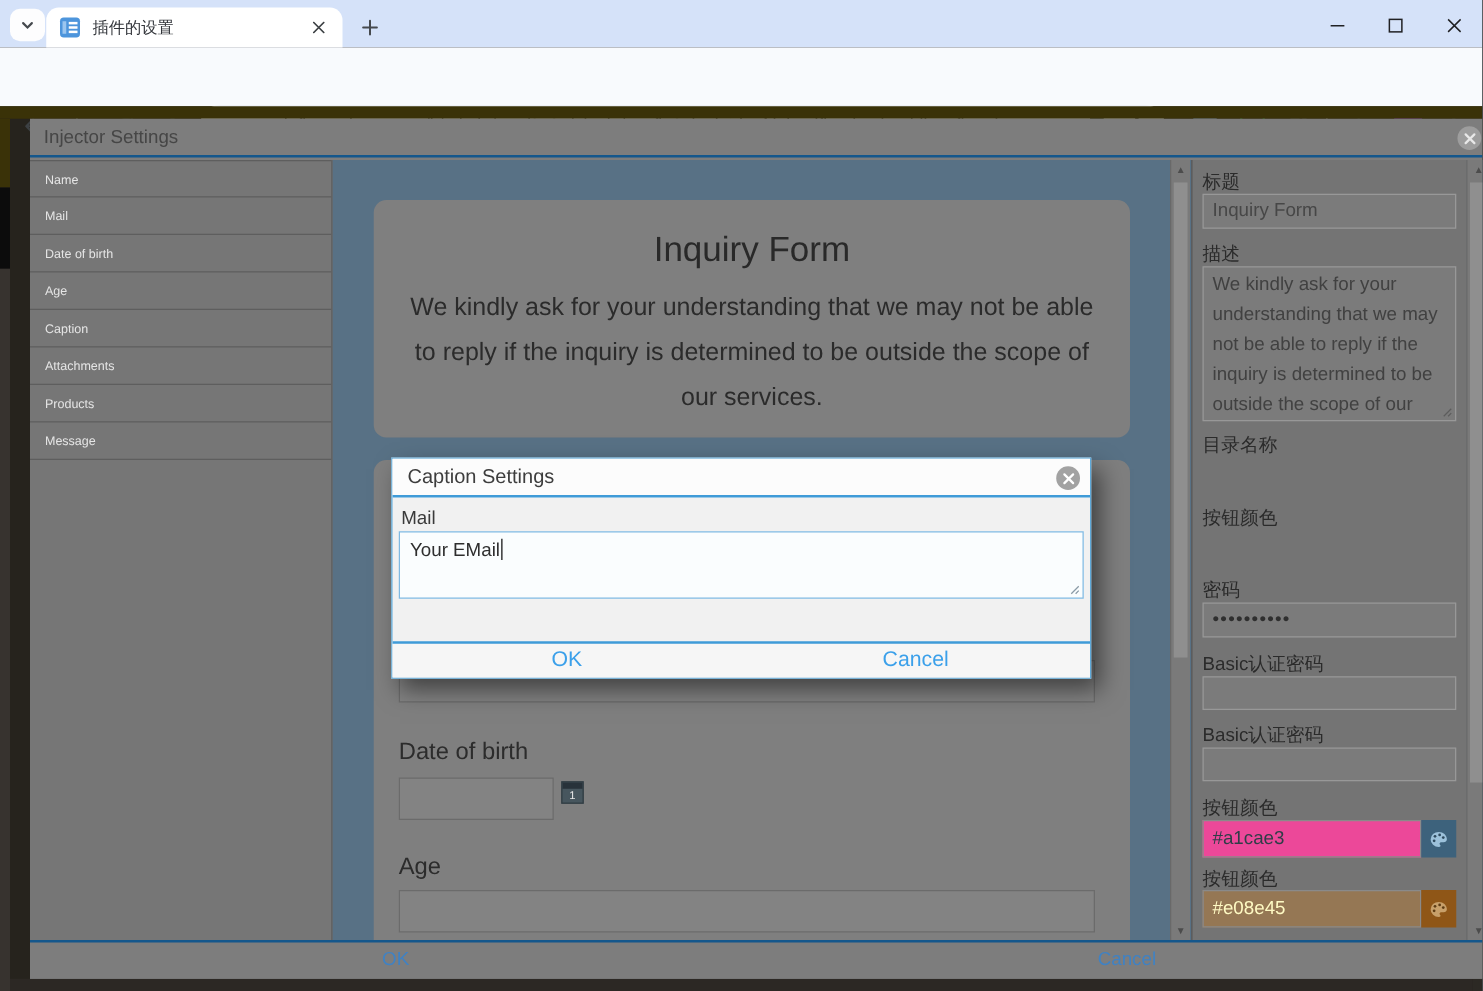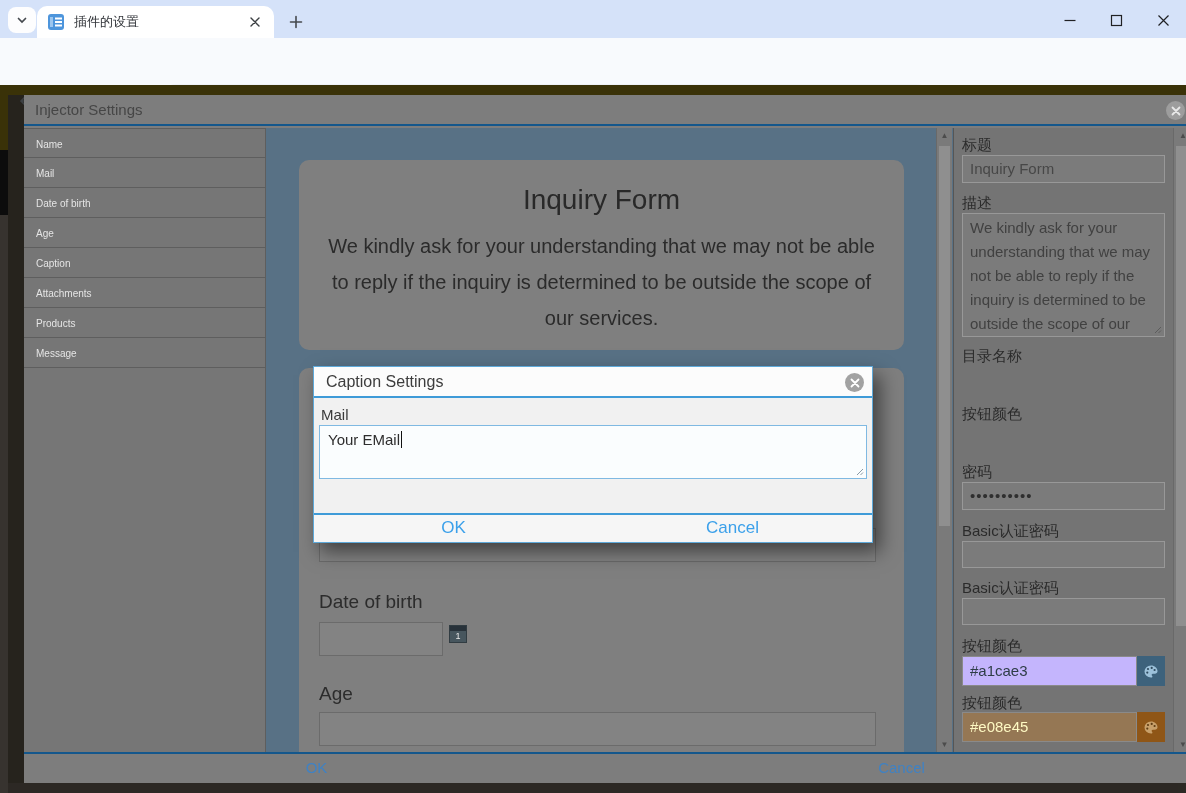--- a/index.html
+++ b/index.html
@@ -318,21 +318,21 @@
         <div class="set-input" style="top:354px;letter-spacing:1px;color:#2f2f2f;">••••••••••</div>
 
         <div class="set-label" style="top:394px;">Basic认证密码</div>
         <div class="set-input" style="top:413px;height:27px;"></div>
 
         <div class="set-label" style="top:451px;">Basic认证密码</div>
         <div class="set-input" style="top:470px;height:27px;"></div>
 
         <div class="set-label" style="top:509px;">按钮颜色</div>
         <div class="colorrow" style="top:528px;">
-          <div class="cr-input" style="background:#c4b5fd;color:#2e3d47;">#a1cae3</div>
+          <div class="cr-input" style="background:#ec4899;color:#2e3d47;">#a1cae3</div>
           <div class="cr-btn" style="background:#3d627c;">
             <svg width="16" height="15" viewBox="0 0 16 15">
               <path d="M8 1.5 a6.5 6 0 1 0 0 12 c1.5 0 1.8-1 1-1.8 c-.8-.8-.3-2 .9-2 h2 c1.4 0 2.6-1 2.6-2.4 C14.5 4 11.6 1.5 8 1.5 Z" fill="#9cc1da"></path>
               <circle cx="5" cy="5" r="1.1" fill="#2e4a5e"></circle>
                 <circle cx="8.7" cy="3.9" r="1.1" fill="#2e4a5e"></circle>
                 <circle cx="11.6" cy="6" r="1.1" fill="#2e4a5e"></circle>
                 <circle cx="4.3" cy="8.6" r="1.1" fill="#2e4a5e"></circle>
             </svg>
           </div>
         </div>

